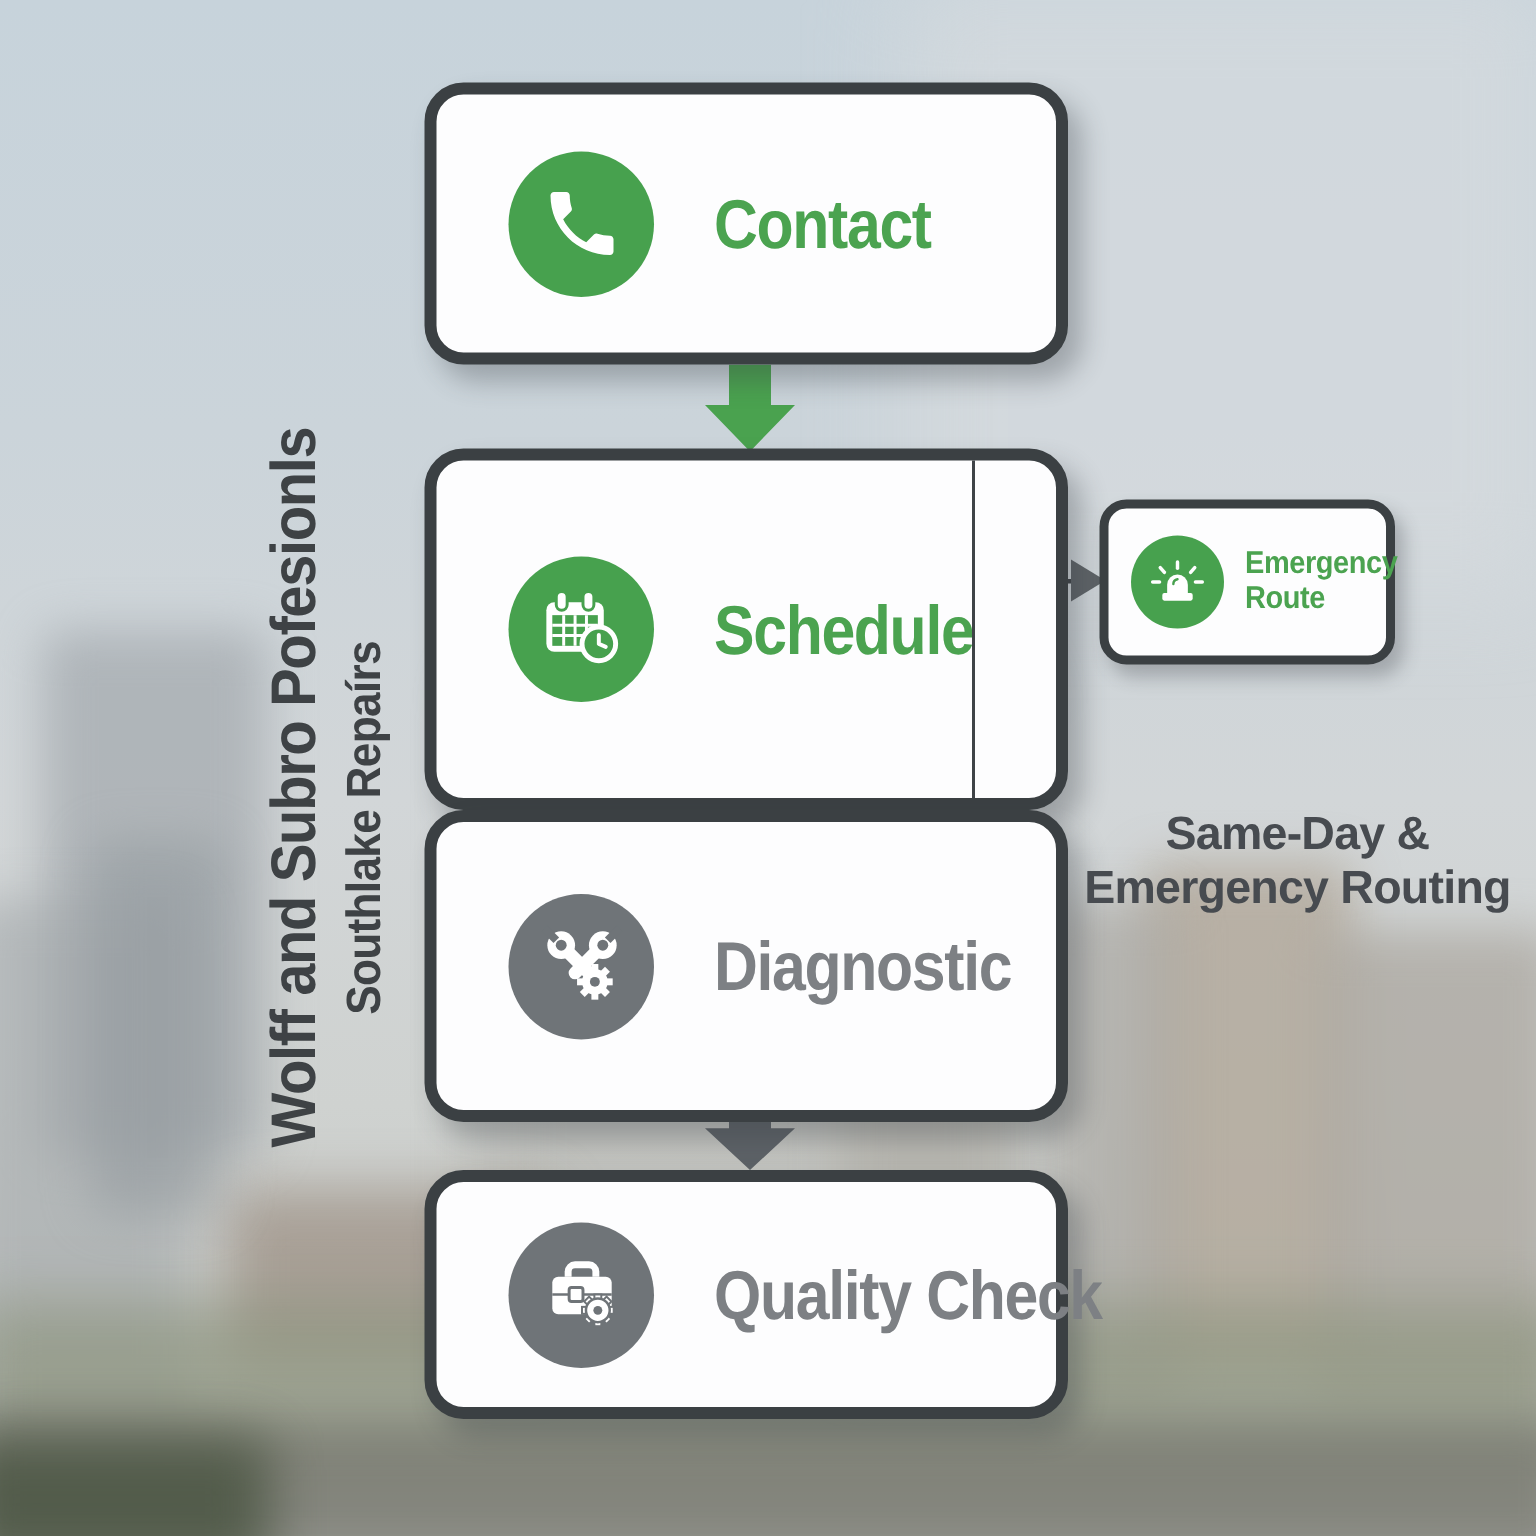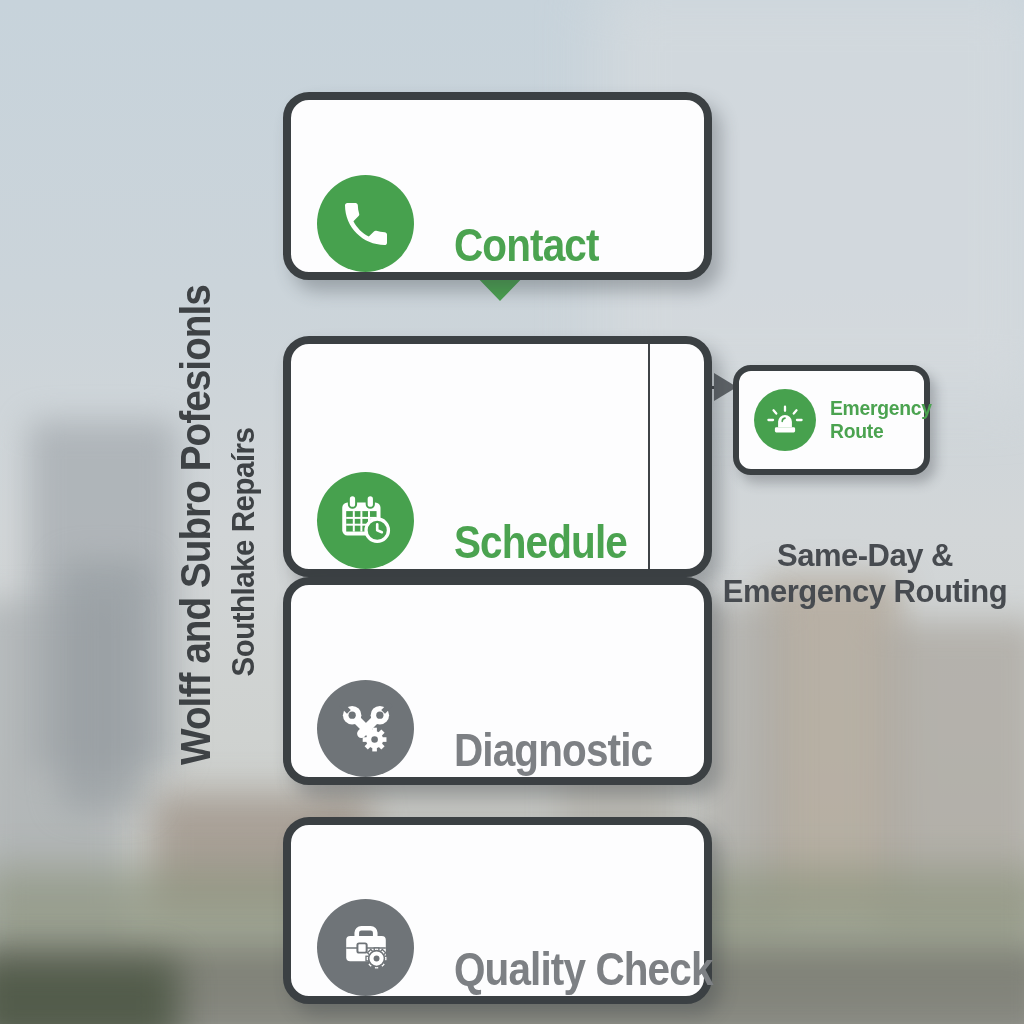--- a/index.html
+++ b/index.html
@@ -21,43 +21,43 @@
   .b9{left:-20px;top:948px;width:1070px;height:95px;background:#77786f;opacity:.8;}
   .b10{left:-30px;top:958px;width:210px;height:90px;background:#47523f;opacity:.8;filter:blur(18px);}
   .b11{left:150px;top:792px;width:220px;height:120px;background:#8d7c6d;opacity:.55;filter:blur(18px);}
   .b12{left:600px;top:-20px;width:440px;height:420px;background:#d8dcdf;opacity:.6;filter:blur(30px);}
   .b13{left:60px;top:560px;width:90px;height:250px;background:#8f969b;opacity:.5;}
 
   
   .step-box{
     position:absolute;background:#fdfdfe;border:8px solid #3b4043;border-radius:26px;
     box-shadow:9px 11px 18px rgba(55,60,66,.33);
-    display:flex;align-items:flex-end;gap:40px;padding-left:26px;box-sizing:border-box;margin-top:37px;
+    display:flex;align-items:center;gap:40px;padding-left:48px;box-sizing:border-box;
   }
   .icon-circle{flex:0 0 auto;border-radius:50%;display:flex;align-items:center;justify-content:center;}
   .circ-lg{width:97px;height:97px;}
   .green-bg{background:#47a14e;}
   .gray-bg{background:#6f7478;}
   .step-label{font-size:46px;font-weight:bold;letter-spacing:-1px;transform:scaleX(.88);transform-origin:left center;white-space:nowrap;}
   .green-text{color:#4ba350;}
   .gray-text{color:#7d8084;}
 
   .box-contact{left:283px;top:55px;width:429px;height:188px;}
   .box-schedule{left:283px;top:299px;width:429px;height:241px;}
   .box-diagnostic{left:283px;top:540px;width:429px;height:208px;}
-  .box-quality{left:283px;top:780px;width:429px;height:187px;}
+  .box-quality{left:283px;top:780px;width:429px;height:166px;}
 
   .divider-v{position:absolute;left:357px;top:0;bottom:0;width:2px;background:#3f4347;}
 
   
   .branch-box{
     position:absolute;left:733px;top:333px;width:197px;height:110px;box-sizing:border-box;
     background:#fdfdfe;border:6px solid #3b4043;border-radius:18px;
     box-shadow:6px 8px 12px rgba(55,60,66,.3);
-    display:flex;align-items:center;gap:14px;padding-left:15px;margin-top:32px;
+    display:flex;align-items:center;gap:14px;padding-left:15px;
   }
   .circ-sm{width:62px;height:62px;}
   .branch-label{font-size:21px;font-weight:bold;color:#4ba350;line-height:1.08;letter-spacing:-.3px;transform:scaleX(.92);transform-origin:left center;}
 
   
   .arrow{position:absolute;left:470px;width:60px;}
   .conn-h{position:absolute;left:648px;top:386px;width:68px;height:3px;background:#3f4347;}
   .conn-head{position:absolute;left:714px;top:373px;width:0;height:0;
     border-left:23px solid #5f6468;border-top:14px solid transparent;border-bottom:14px solid transparent;}
 

